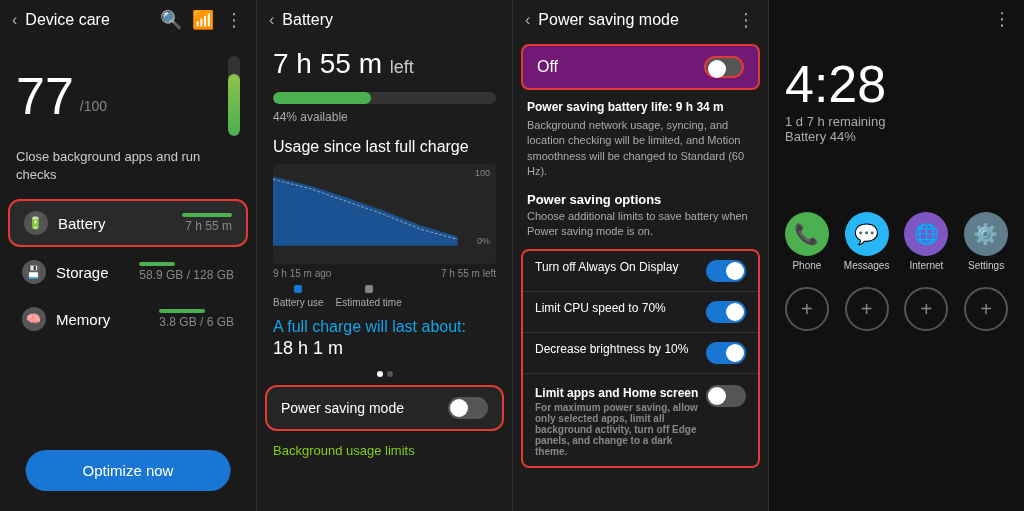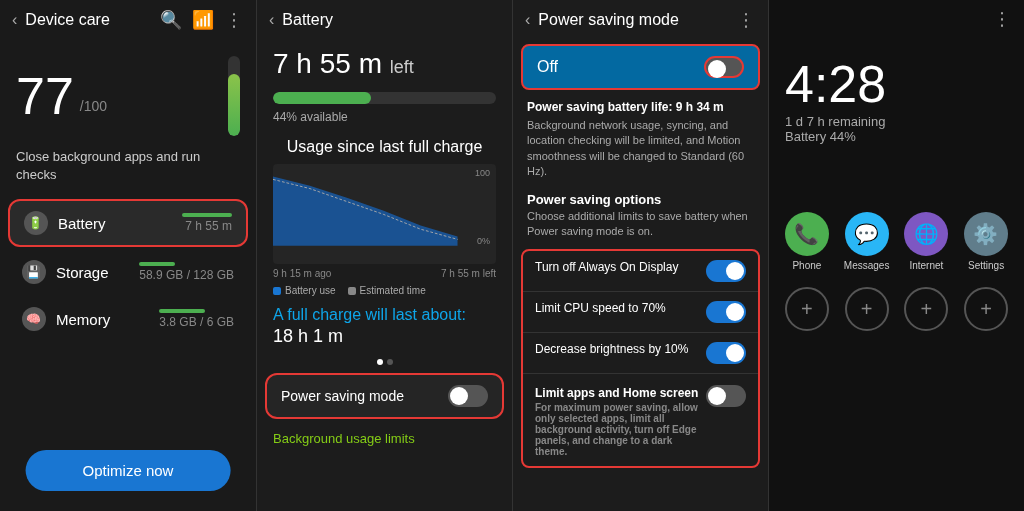--- a/index.html
+++ b/index.html
@@ -177,21 +177,20 @@
     .battery-available {
       color: #aaa;
       font-size: 12px;
       padding: 2px 16px;
     }
     .usage-title {
       color: #fff;
       font-size: 16px;
       font-weight: 500;
       padding: 12px 16px 8px;
-      text-align: center;
     }
 
     .chart-area {
       margin: 0 16px;
       height: 100px;
       background: #252525;
       border-radius: 4px;
       position: relative;
       overflow: hidden;
     }
@@ -230,20 +229,21 @@
       display: flex;
       gap: 12px;
       padding: 4px 16px;
     }
     .legend-item {
       display: flex;
       align-items: center;
       gap: 4px;
       color: #aaa;
       font-size: 10px;
+      flex-direction: column;
     }
     .legend-dot {
       width: 8px;
       height: 8px;
       border-radius: 2px;
     }
 
     .full-charge {
       color: #0ea5e9;
       font-size: 16px;
@@ -309,21 +309,21 @@
 
     .bg-usage {
       color: #84cc16;
       font-size: 13px;
       padding: 8px 16px 0;
     }
     .off-row {
       display: flex;
       align-items: center;
       padding: 10px 14px;
-      background: #0369a1;
+      background: #701a75;
       margin: 4px 8px;
       border-radius: 8px;
       border: 2px solid #e53935;
     }
     .off-label {
       color: #fff;
       font-size: 16px;
       flex: 1;
     }
     .power-saving-life {

